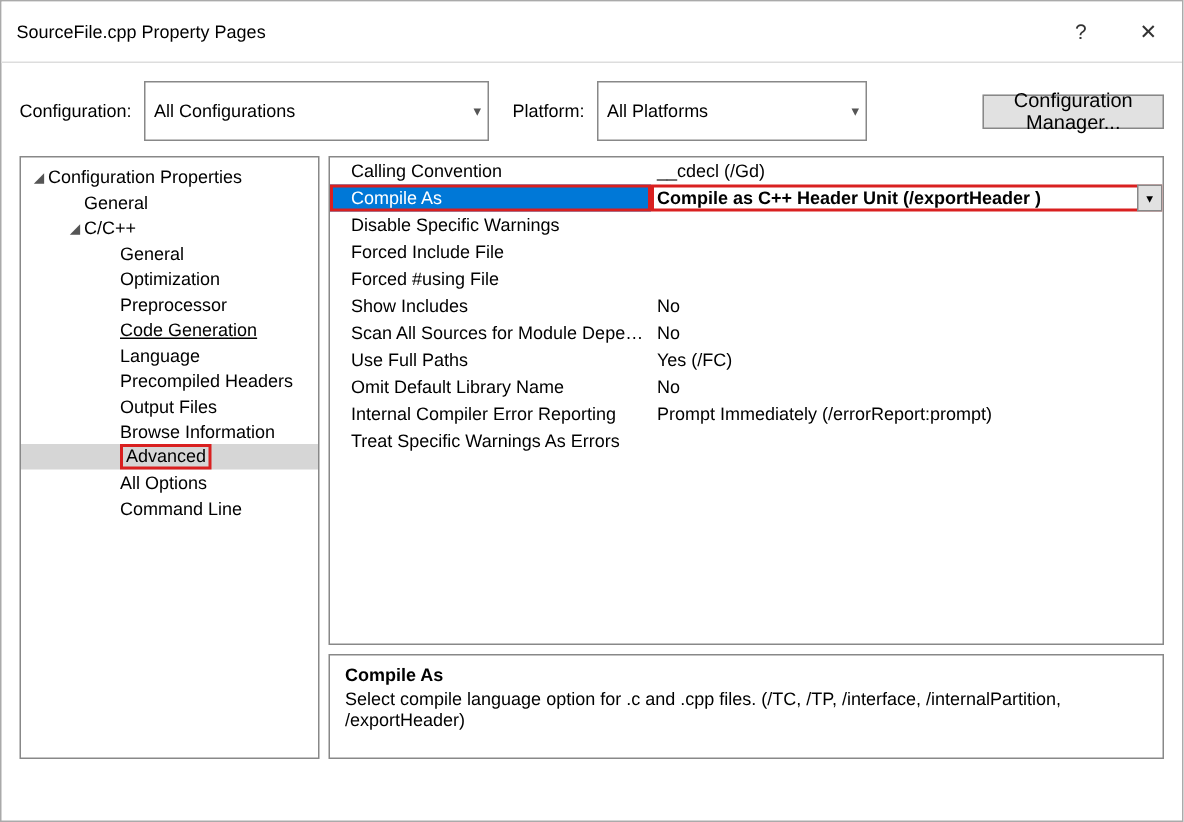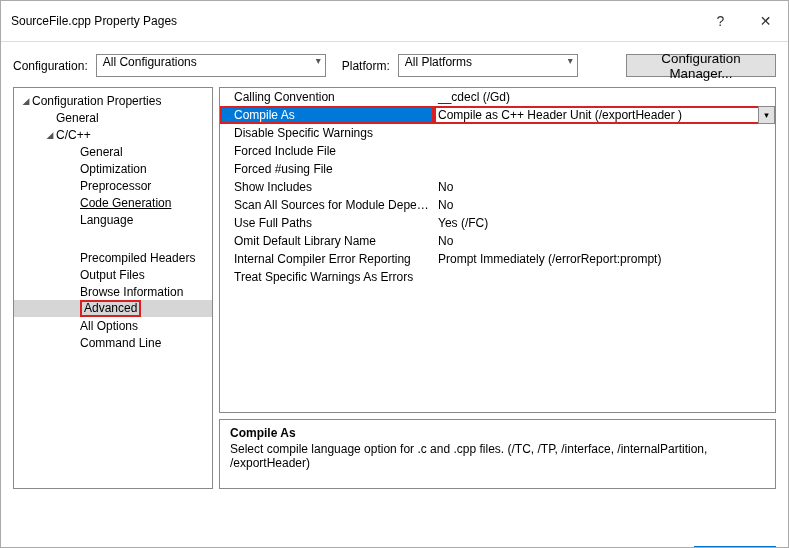--- a/index.html
+++ b/index.html
@@ -37,23 +37,23 @@
     }
     .config-row {
       display: flex;
       align-items: center;
       gap: 8px;
       margin-bottom: 10px;
     }
     .dropdown {
       border: 1px solid #888;
       background: #fff;
-      height: 23px;
-      display: flex;
-      align-items: flex-start;
+      height: 40px;
+      display: flex;
+      align-items: center;
       justify-content: space-between;
       padding: 0 4px 0 6px;
       gap: 48px;
     }
     .dropdown .caret {
       font-size: 10px;
       color: #555;
       padding-left: 4px;
     }
     .btn {
@@ -137,21 +137,21 @@
       height: 18px;
       line-height: 14px;
     }
     .grid-row.highlighted .grid-value-wrap {
       flex: 1;
       border: 2px solid #d92020;
       height: 18px;
       display: flex;
       align-items: center;
       padding-left: 2px;
-      font-weight: normal;
+      font-weight: bold;
     }
     .grid-row.highlighted .dd-btn {
       position: absolute;
       right: 0;
       top: 0;
       width: 17px;
       height: 18px;
       border: 1px solid #888;
       background: #e1e1e1;
       display: flex;
@@ -194,21 +194,21 @@
     <div class="dropdown" style="width:230px">
       <span>All Configurations</span>
       <span class="caret">▾</span>
     </div>
     <span style="margin-left:8px">Platform:</span>
     <div class="dropdown" style="width:180px">
       <span>All Platforms</span>
       <span class="caret">▾</span>
     </div>
     <div style="flex:1"></div>
-    <button class="btn" style="width:150px">Configuration Manager...</button>
+    <button class="btn" style="width:121px">Configuration Manager...</button>
   </div>
 
   <div class="main-area">
 
     <div class="tree-panel">
       <div class="tree-row" style="padding-left:6px">
         <span class="tree-arrow">◢</span>
         <span>Configuration Properties</span>
       </div>
       <div id="tree-items">
@@ -233,21 +233,21 @@
             <span>Preprocessor</span>
           </div>
           <div class="tree-row" style="padding-left: 54px; text-decoration: underline;">
             <span class="tree-arrow"></span>
             <span>Code Generation</span>
           </div>
           <div class="tree-row" style="padding-left: 54px;">
             <span class="tree-arrow"></span>
             <span>Language</span>
           </div>
-          <div class="tree-row" style="padding-left: 54px; margin-top: 21px;">
+          <div class="tree-row" style="padding-left: 54px;">
             <span class="tree-arrow"></span>
             <span>Precompiled Headers</span>
           </div>
           <div class="tree-row" style="padding-left: 54px;">
             <span class="tree-arrow"></span>
             <span>Output Files</span>
           </div>
           <div class="tree-row" style="padding-left: 54px;">
             <span class="tree-arrow"></span>
             <span>Browse Information</span>

